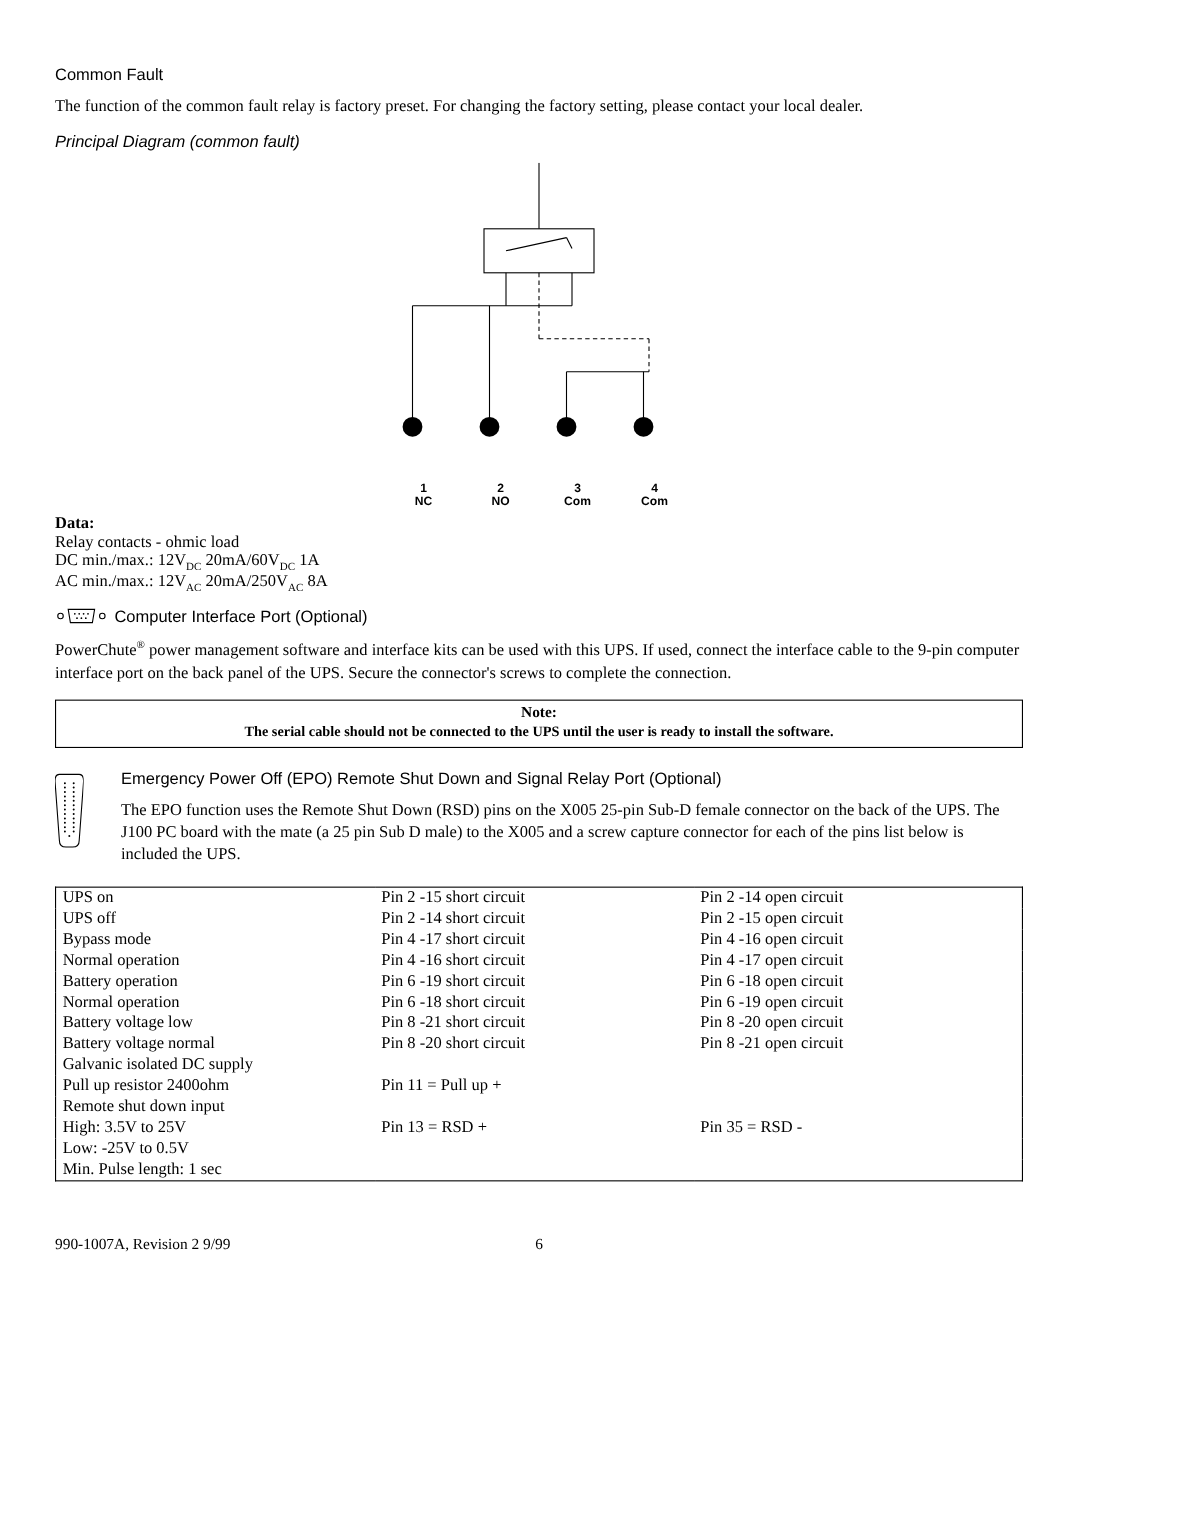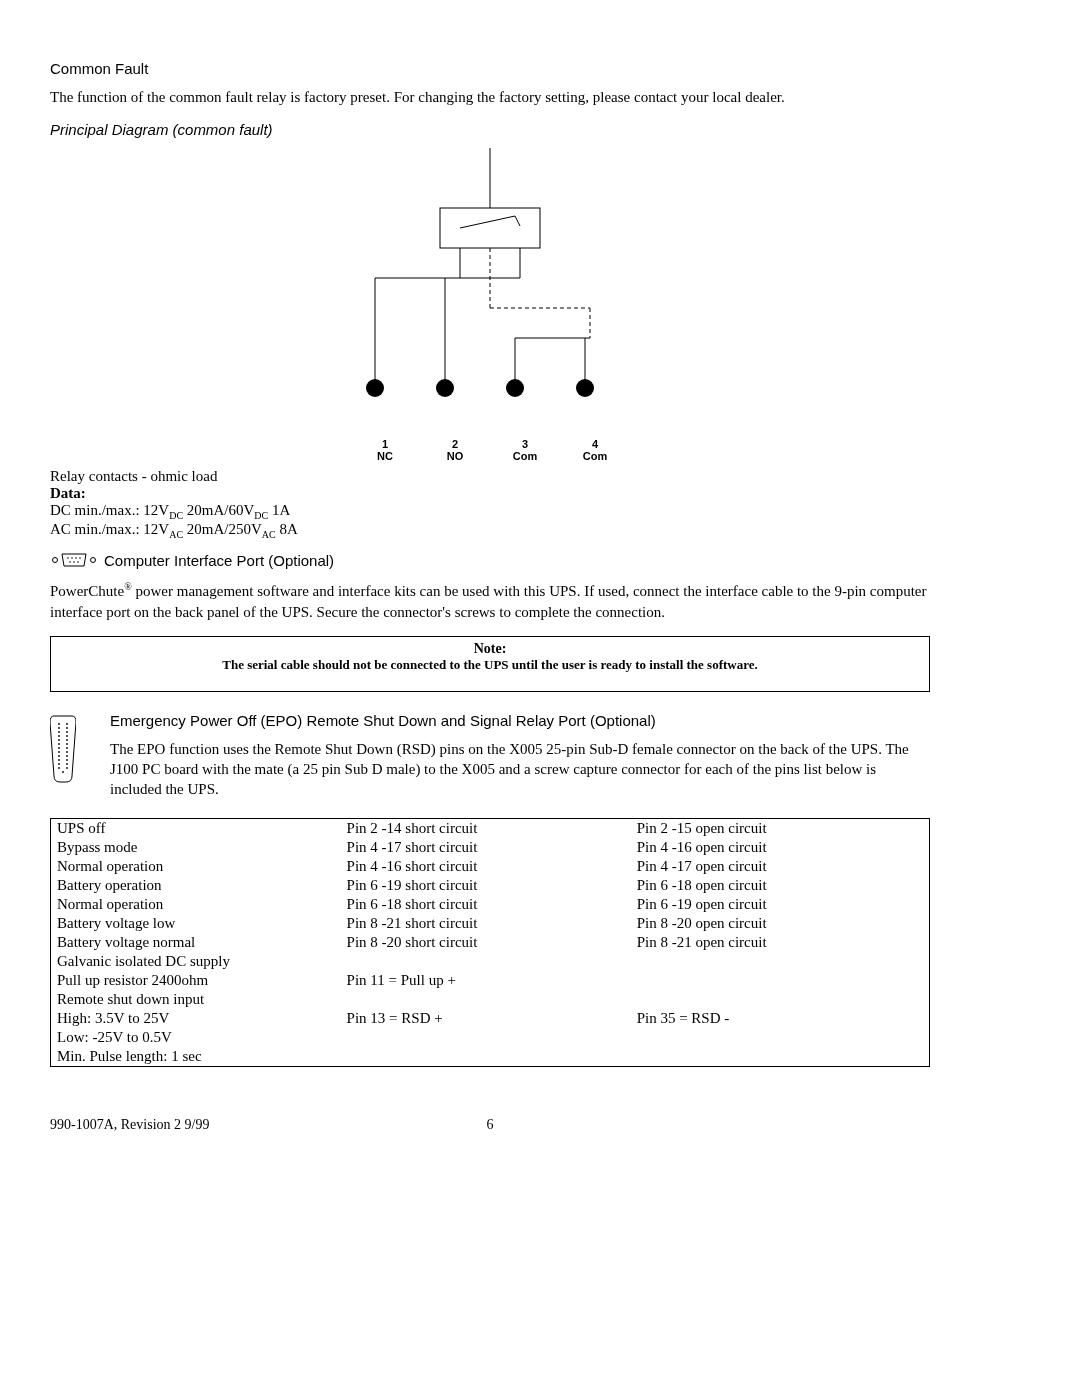--- a/index.html
+++ b/index.html
@@ -45,21 +45,21 @@
   .diagram-labels div { width: 50px; }
   .icon-row {
     display: flex;
     align-items: center;
     gap: 6px;
     margin: 6px 0 10px 0;
   }
   .serial-port-icon svg { display: block; }
   .note-box {
     border: 1px solid #000;
-    padding: 4px 10px 18px 10px;
+    padding: 4px 10px 6px 10px;
     text-align: center;
     margin: 6px 0 20px 0;
   }
   .note-box .title { font-weight: bold; font-size: 14px; }
   .note-box .body { font-weight: bold; font-size: 13px; }
   .epo-row { display: flex; align-items: flex-start; gap: 32px; margin-bottom: 14px; }
   .sub-d-icon { flex: 0 0 28px; margin-top: 2px; }
   table.pin-table {
     border-collapse: collapse;
     width: 100%;
@@ -126,22 +126,22 @@
   </svg>
 </div>
 <div class="diagram-labels">
   <div><span>1</span><br><span>NC</span></div>
   <div><span>2</span><br><span>NO</span></div>
   <div><span>3</span><br><span>Com</span></div>
   <div><span>4</span><br><span>Com</span></div>
 </div>
 
 <div class="data-block">
+  <div style="font-weight:bold">Data:</div>
   <div>Relay contacts - ohmic load</div>
-  <div style="font-weight:bold">Data:</div>
   <div>
     <span>DC min./max.: 12V</span><span class="sub">DC</span><span> 20mA/60V</span><span class="sub">DC</span><span> 1A</span>
   </div>
   <div>
     <span>AC min./max.: 12V</span><span class="sub">AC</span><span> 20mA/250V</span><span class="sub">AC</span><span> 8A</span>
   </div>
 </div>
 
 <div class="icon-row">
   <span class="serial-port-icon">
@@ -209,20 +209,25 @@
   </div>
 </div>
 
 <table class="pin-table outer-border">
   <colgroup>
       <col class="c1">
       <col class="c2">
       <col class="c3">
     </colgroup>
   <tbody id="pin-body">
+      <tr class="group-top">
+        <td>UPS on</td>
+        <td>Pin 2 -15 short circuit</td>
+        <td>Pin 2 -14 open circuit</td>
+      </tr>
       <tr>
         <td>UPS off</td>
         <td>Pin 2 -14 short circuit</td>
         <td>Pin 2 -15 open circuit</td>
       </tr>
       <tr class="group-top">
         <td>Bypass mode</td>
         <td>Pin 4 -17 short circuit</td>
         <td>Pin 4 -16 open circuit</td>
       </tr>

